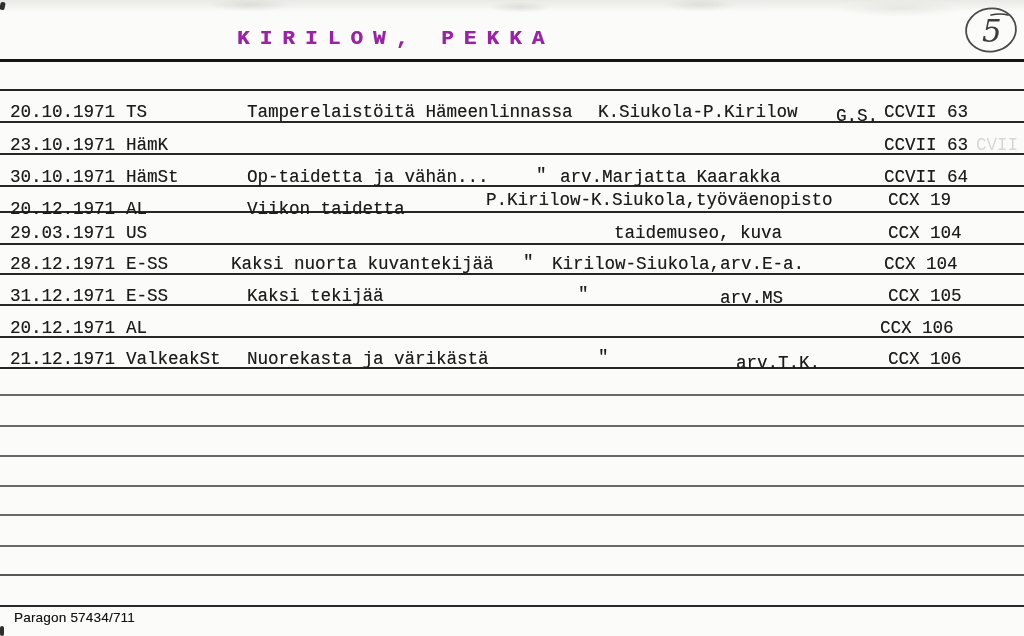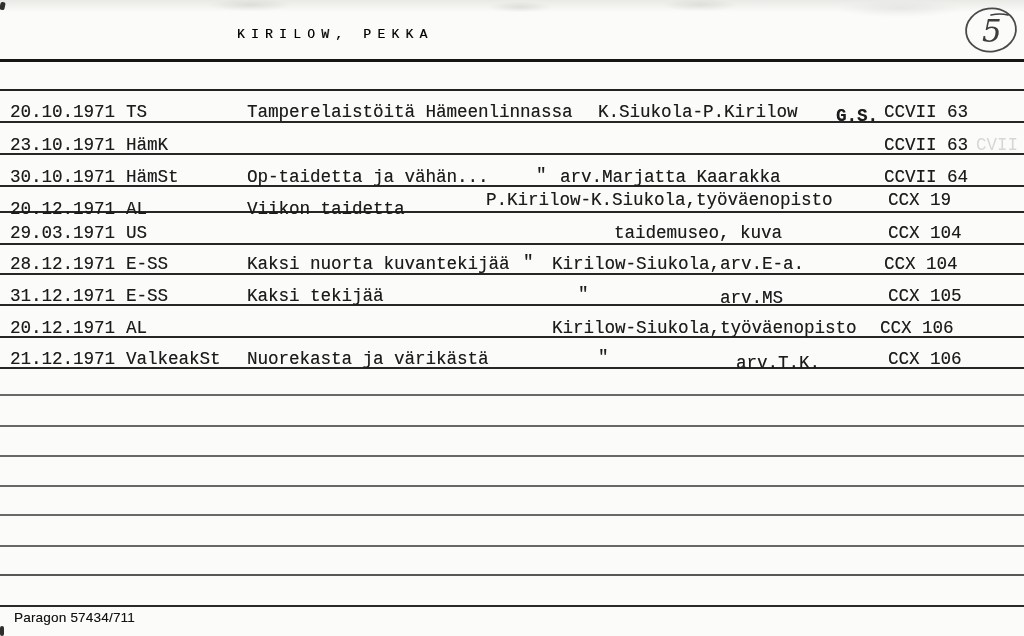--- a/index.html
+++ b/index.html
@@ -17,22 +17,22 @@
       radial-gradient(60px 9px at 250px 5px, rgba(95,95,88,.14), transparent 70%),
       radial-gradient(45px 8px at 520px 7px, rgba(95,95,88,.15), transparent 70%),
       radial-gradient(55px 9px at 700px 5px, rgba(95,95,88,.13), transparent 70%),
       radial-gradient(90px 12px at 900px 9px, rgba(120,120,112,.12), transparent 70%);
   }
   .speck{position:absolute;background:#2e2e2c;border-radius:2px;}
   .speck.tl{left:0;top:2px;width:5px;height:8px;transform:rotate(12deg);}
   .speck.bl{left:0;top:626px;width:4px;height:10px;}
   .card-title{
     position:absolute;left:237px;top:27px;margin:0;
-    font-size:13px;font-weight:normal;letter-spacing:.48em;
-    color:#000000;white-space:pre;
+    font-size:21px;font-weight:bold;letter-spacing:.48em;
+    color:#a21caf;white-space:pre;
     font-family:"Liberation Mono",monospace;
     text-shadow:.4px 0 0 rgba(20,20,20,.55);
   }
   .page-circle{position:absolute;left:958px;top:2px;}
   .rule{position:absolute;left:0;width:1024px;}
   .row{position:absolute;left:0;width:932px;height:22px;}
   .row span{
     position:absolute;top:0;white-space:pre;
     font-family:"Liberation Mono",monospace;
     font-size:17.5px;line-height:19px;color:var(--ink,#1b1b1b);
@@ -83,21 +83,21 @@
       <div class="rule" style="top: 545px; height: 2px; background: rgb(68, 68, 68); opacity: 0.8;"></div>
       <div class="rule" style="top: 574px; height: 2px; background: rgb(58, 58, 58); opacity: 0.85;"></div>
       <div class="rule" style="top: 605px; height: 2px; background: rgb(42, 42, 42); opacity: 1;"></div>
     </div>
   <div id="rows">
       <div class="row" style="top: 103px;">
         <span style="left: 10px; top: 0px;">20.10.1971</span>
         <span style="left: 126px; top: 0px;">TS</span>
         <span style="left: 247px; top: 0px;">Tamperelaistöitä Hämeenlinnassa</span>
         <span style="left: 598px; top: 0px;">K.Siukola-P.Kirilow</span>
-        <span style="left: 836px; top: 4px; font-weight: bold;">G.S.</span>
+        <span style="left: 836px; top: 4px;">G.S.</span>
         <span style="left: 884px; top: 0px;">CCVII 63</span>
       </div>
       <div class="row" style="top: 136px;">
         <span style="left: 10px; top: 0px;">23.10.1971</span>
         <span style="left: 126px; top: 0px;">HämK</span>
         <span style="left: 884px; top: 0px;">CCVII 63</span>
         <span class="ghost" style="left: 976px; top: 0px;">CVII</span>
       </div>
       <div class="row" style="top: 168px;">
         <span style="left: 10px; top: 0px;">30.10.1971</span>
@@ -116,37 +116,36 @@
       </div>
       <div class="row" style="top: 224px;">
         <span style="left: 10px; top: 0px;">29.03.1971</span>
         <span style="left: 126px; top: 0px;">US</span>
         <span style="left: 614px; top: 0px;">taidemuseo, kuva</span>
         <span style="left: 888px; top: 0px;">CCX 104</span>
       </div>
       <div class="row" style="top: 255px;">
         <span style="left: 10px; top: 0px;">28.12.1971</span>
         <span style="left: 126px; top: 0px;">E-SS</span>
-        <span style="left: 247px; top: 0px;">Kaksi nuorta kuvantekijää</span>
+        <span style="left: 231px; top: 0px;">Kaksi nuorta kuvantekijää</span>
         <span style="left: 523px; top: -2px;">"</span>
         <span style="left: 552px; top: 0px;">Kirilow-Siukola,arv.E-a.</span>
         <span style="left: 884px; top: 0px;">CCX 104</span>
       </div>
       <div class="row" style="top: 287px;">
         <span style="left: 10px; top: 0px;">31.12.1971</span>
         <span style="left: 126px; top: 0px;">E-SS</span>
         <span style="left: 247px; top: 0px;">Kaksi tekijää</span>
         <span style="left: 578px; top: -2px;">"</span>
         <span style="left: 720px; top: 2px;">arv.MS</span>
         <span style="left: 888px; top: 0px;">CCX 105</span>
       </div>
       <div class="row" style="top: 319px;">
         <span style="left: 10px; top: 0px;">20.12.1971</span>
         <span style="left: 126px; top: 0px;">AL</span>
-        <span style="left: 552px; top: 0px;">Kirilow-Siukola,työväenopisto</span>
         <span style="left: 880px; top: 0px;">CCX 106</span>
       </div>
       <div class="row" style="top: 350px;">
         <span style="left: 10px; top: 0px;">21.12.1971</span>
         <span style="left: 126px; top: 0px;">ValkeakSt</span>
         <span style="left: 247px; top: 0px;">Nuorekasta ja värikästä</span>
         <span style="left: 598px; top: -2px;">"</span>
         <span style="left: 736px; top: 4px;">arv.T.K.</span>
         <span style="left: 888px; top: 0px;">CCX 106</span>
       </div>

